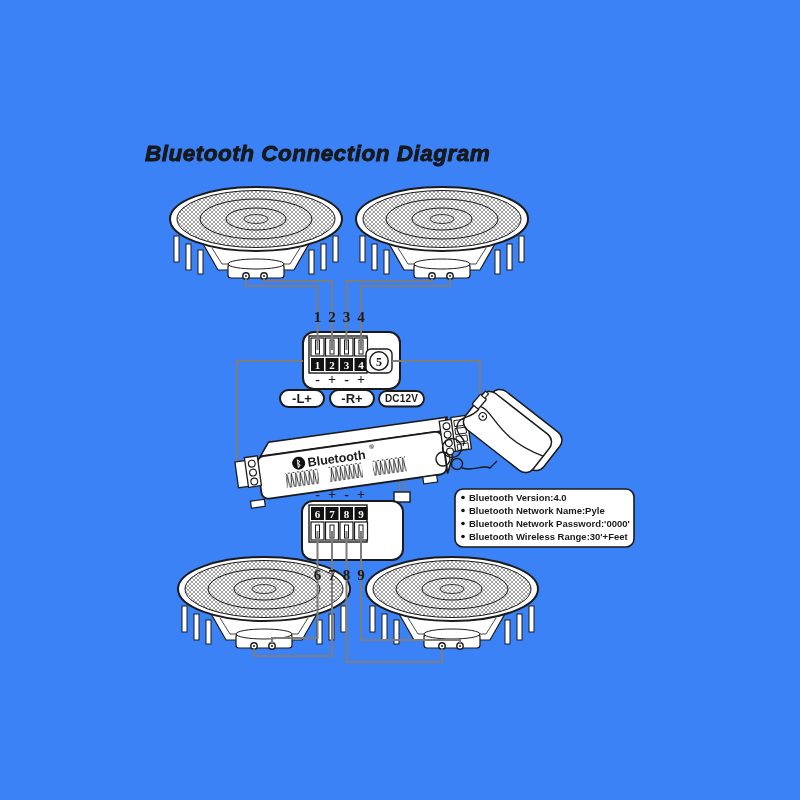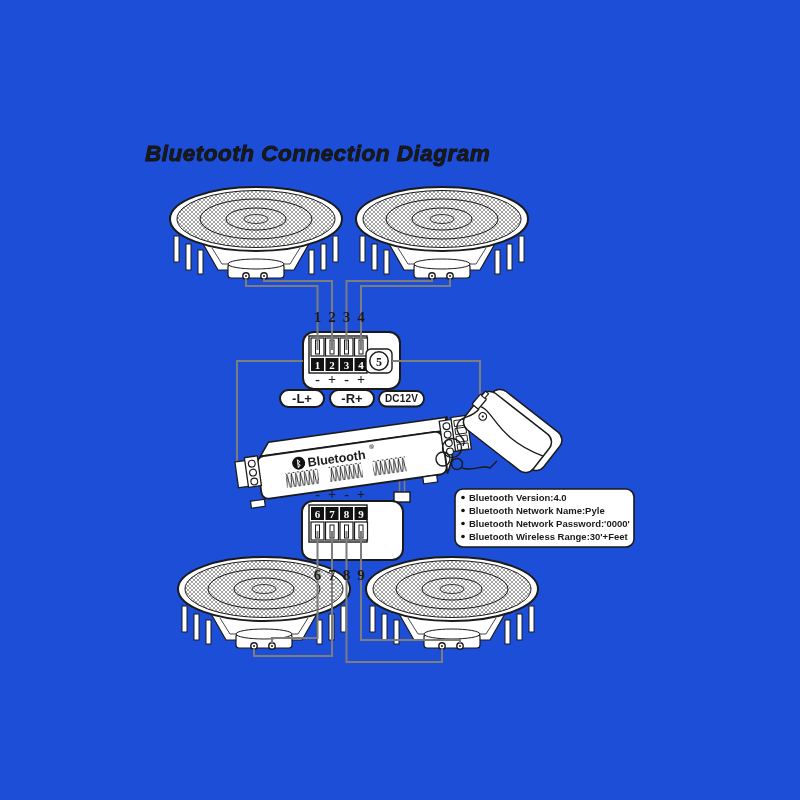--- a/index.html
+++ b/index.html
@@ -1,17 +1,17 @@
 <!DOCTYPE html>
 <html><head>
 <meta charset="utf-8">
 <style>
   html,body{margin:0;padding:0;background:#fff;}
   .stage{
-    position:relative;width:800px;height:800px;background:#1d4ed8;
+    position:relative;width:800px;height:800px;background:#3b82f6;
     font-family:"Liberation Sans",sans-serif;overflow:hidden;
   }
   svg{display:block;}
   text{fill:#1a1a1a;}
   .t-title{font-family:"Liberation Sans",sans-serif;font-weight:bold;font-style:italic;
            font-size:22.5px;letter-spacing:.5px;stroke:#111;stroke-width:.8px;}
   .t-num{font-family:"Liberation Serif",serif;font-weight:bold;font-size:15px;text-anchor:middle;}
   .t-numw{font-family:"Liberation Serif",serif;font-weight:bold;font-size:11px;fill:#fff;text-anchor:middle;}
   .t-sign{font-family:"Liberation Serif",serif;font-weight:bold;font-size:14px;text-anchor:middle;}
   .t-jack{font-family:"Liberation Serif",serif;font-weight:bold;font-size:12px;text-anchor:middle;}

